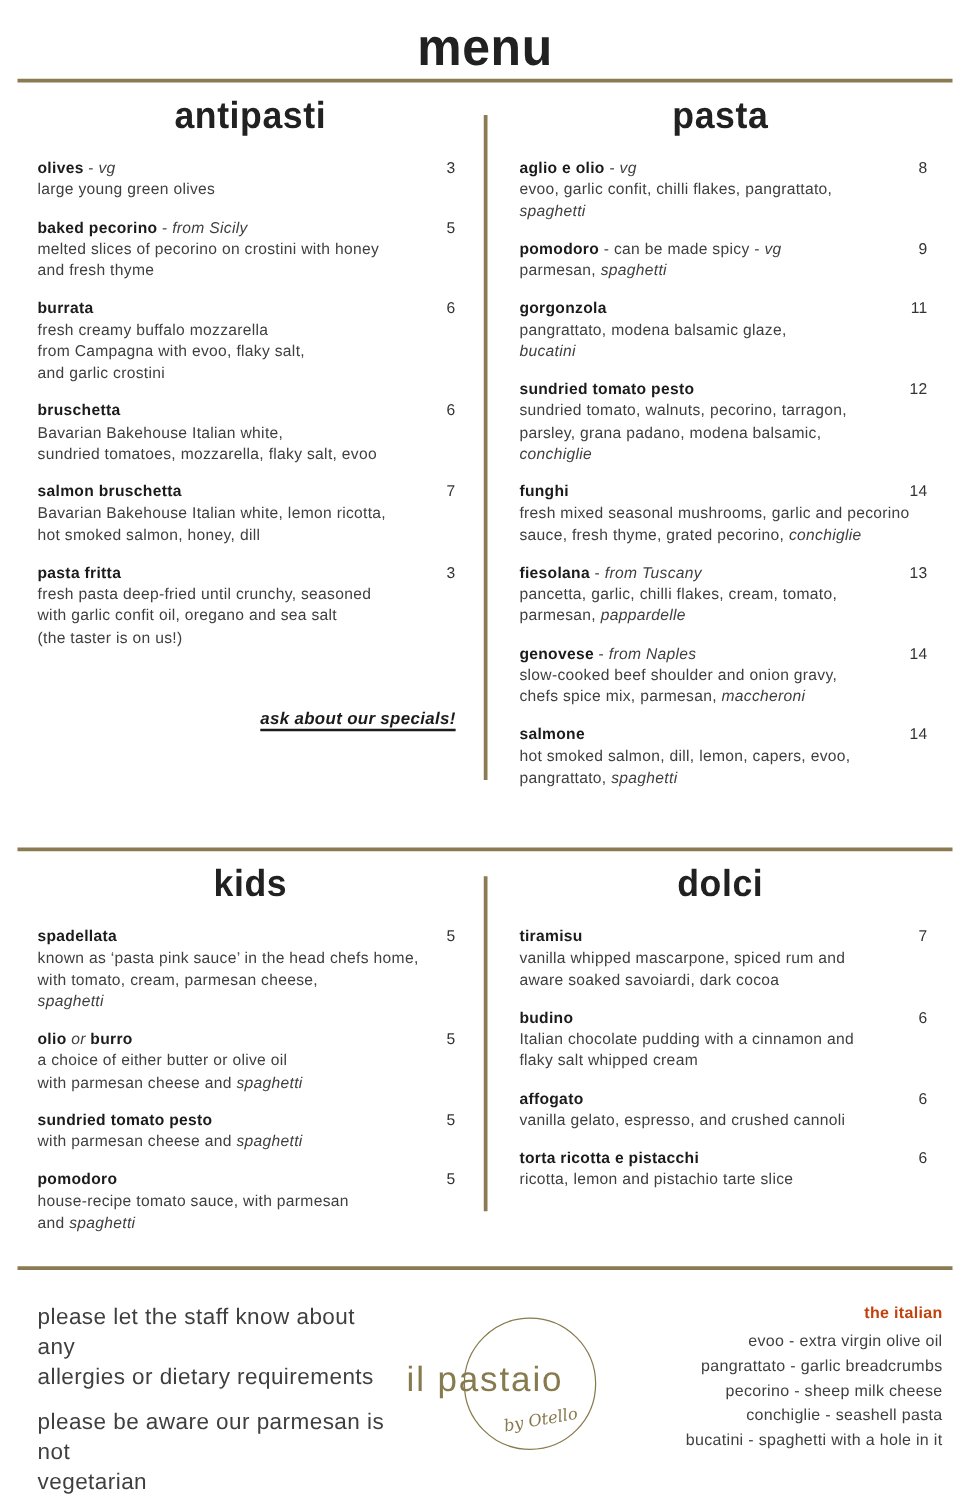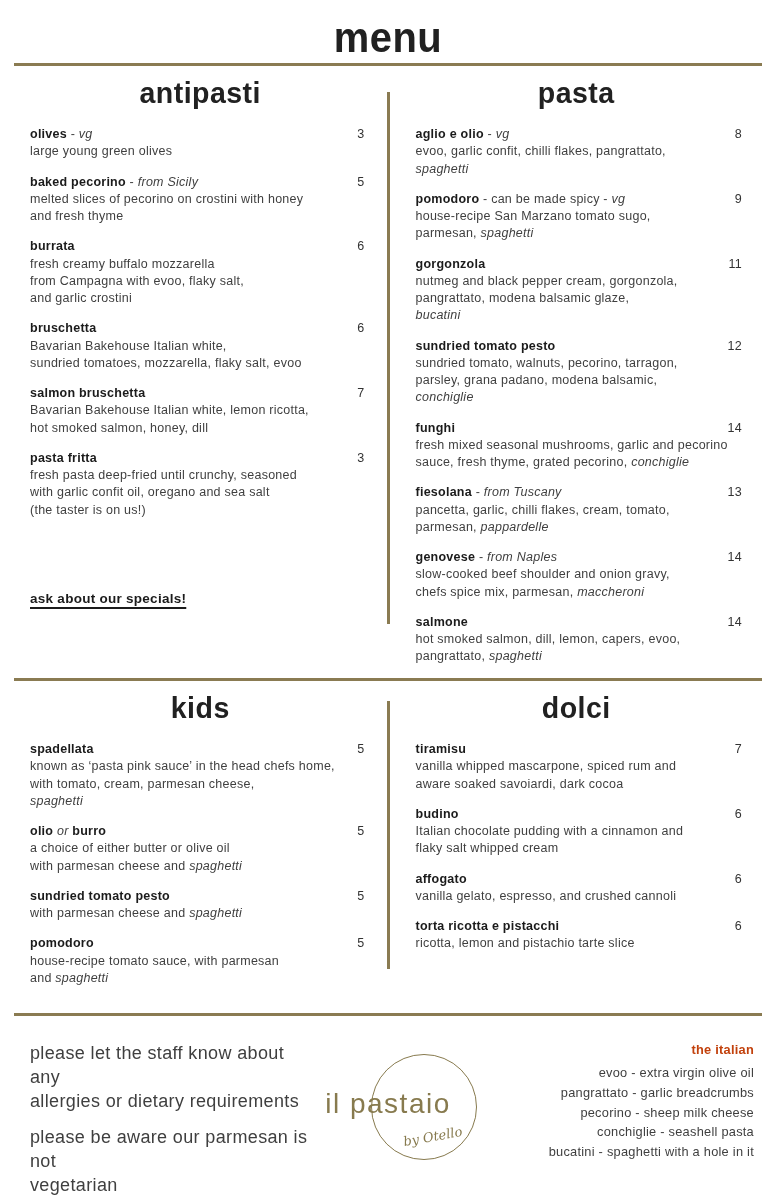--- a/index.html
+++ b/index.html
@@ -17,23 +17,23 @@
   h2.sec-title{margin:10px 0 16px;text-align:center;font-size:30px;font-weight:700;
         letter-spacing:.5px;transform:scaleX(.95);}
   .col-l .items{padding:0 22px 0 16px;}
   .col-r .items{padding:0 20px 0 26px;}
   .item{margin-bottom:13px;font-size:12.5px;line-height:1.38;letter-spacing:.02em;color:#3f3f3f;}
   .item-head{display:flex;justify-content:space-between;white-space:nowrap;}
   .dline{white-space:nowrap;}
   .b{font-weight:700;color:#1b1b1b;}
   .i{font-style:italic;}
   .price{padding-left:10px;color:#333;}
-  .specials{margin:72px 22px 0 16px;text-align:left;font-size:13.5px;font-weight:700;
+  .specials{margin:48px 22px 0 16px;text-align:right;font-size:13.5px;font-weight:700;
         color:#1b1b1b;letter-spacing:.02em;text-decoration:underline;
-        text-underline-offset:4px;text-decoration-thickness:1.5px;}
+        text-underline-offset:4px;text-decoration-thickness:1.5px;font-style:italic;}
   footer{display:grid;grid-template-columns:300px 1fr 300px;padding:26px 14px 0;box-sizing:border-box;}
   .notes{padding-left:16px;font-size:18px;line-height:1.32;letter-spacing:.02em;color:#3f3f3f;}
   .note{white-space:pre-line;margin:0 0 13px;}
   .legend{font-weight:700;color:#1b1b1b;margin-top:16px;}
   .glossary{text-align:right;padding-right:8px;font-size:12.8px;letter-spacing:.02em;color:#3f3f3f;}
   .glossary-title{font-weight:700;color:#c2410c;margin-bottom:6px;}
   .glossary-lines{white-space:pre-line;line-height:1.55;}
   .logo-wrap{display:flex;justify-content:center;align-items:flex-start;}
   .logo{position:relative;margin-top:46px;}
   .logo-text{font-size:28px;color:#877a4e;letter-spacing:1.5px;font-weight:400;text-align:right;}
@@ -116,29 +116,27 @@
               <span class="price">8</span>
             </div>
             <div class="dline"><span>evoo, garlic confit, chilli flakes, pangrattato,</span></div>
             <div class="dline"><span class="i">spaghetti</span></div>
           </div>
           <div class="item">
             <div class="item-head">
               <span class="nm"><span class="b">pomodoro</span><span> - can be made spicy - </span><span class="i">vg</span></span>
               <span class="price">9</span>
             </div>
-            <div class="dline"><span>house-recipe San Marzano tomato sugo,</span></div>
             <div class="dline"><span>parmesan, </span><span class="i">spaghetti</span></div>
           </div>
           <div class="item">
             <div class="item-head">
               <span class="nm"><span class="b">gorgonzola</span></span>
               <span class="price">11</span>
             </div>
-            <div class="dline"><span>nutmeg and black pepper cream, gorgonzola,</span></div>
             <div class="dline"><span>pangrattato, modena balsamic glaze,</span></div>
             <div class="dline"><span class="i">bucatini</span></div>
           </div>
           <div class="item">
             <div class="item-head">
               <span class="nm"><span class="b">sundried tomato pesto</span></span>
               <span class="price">12</span>
             </div>
             <div class="dline"><span>sundried tomato, walnuts, pecorino, tarragon,</span></div>
             <div class="dline"><span>parsley, grana padano, modena balsamic,</span></div>

